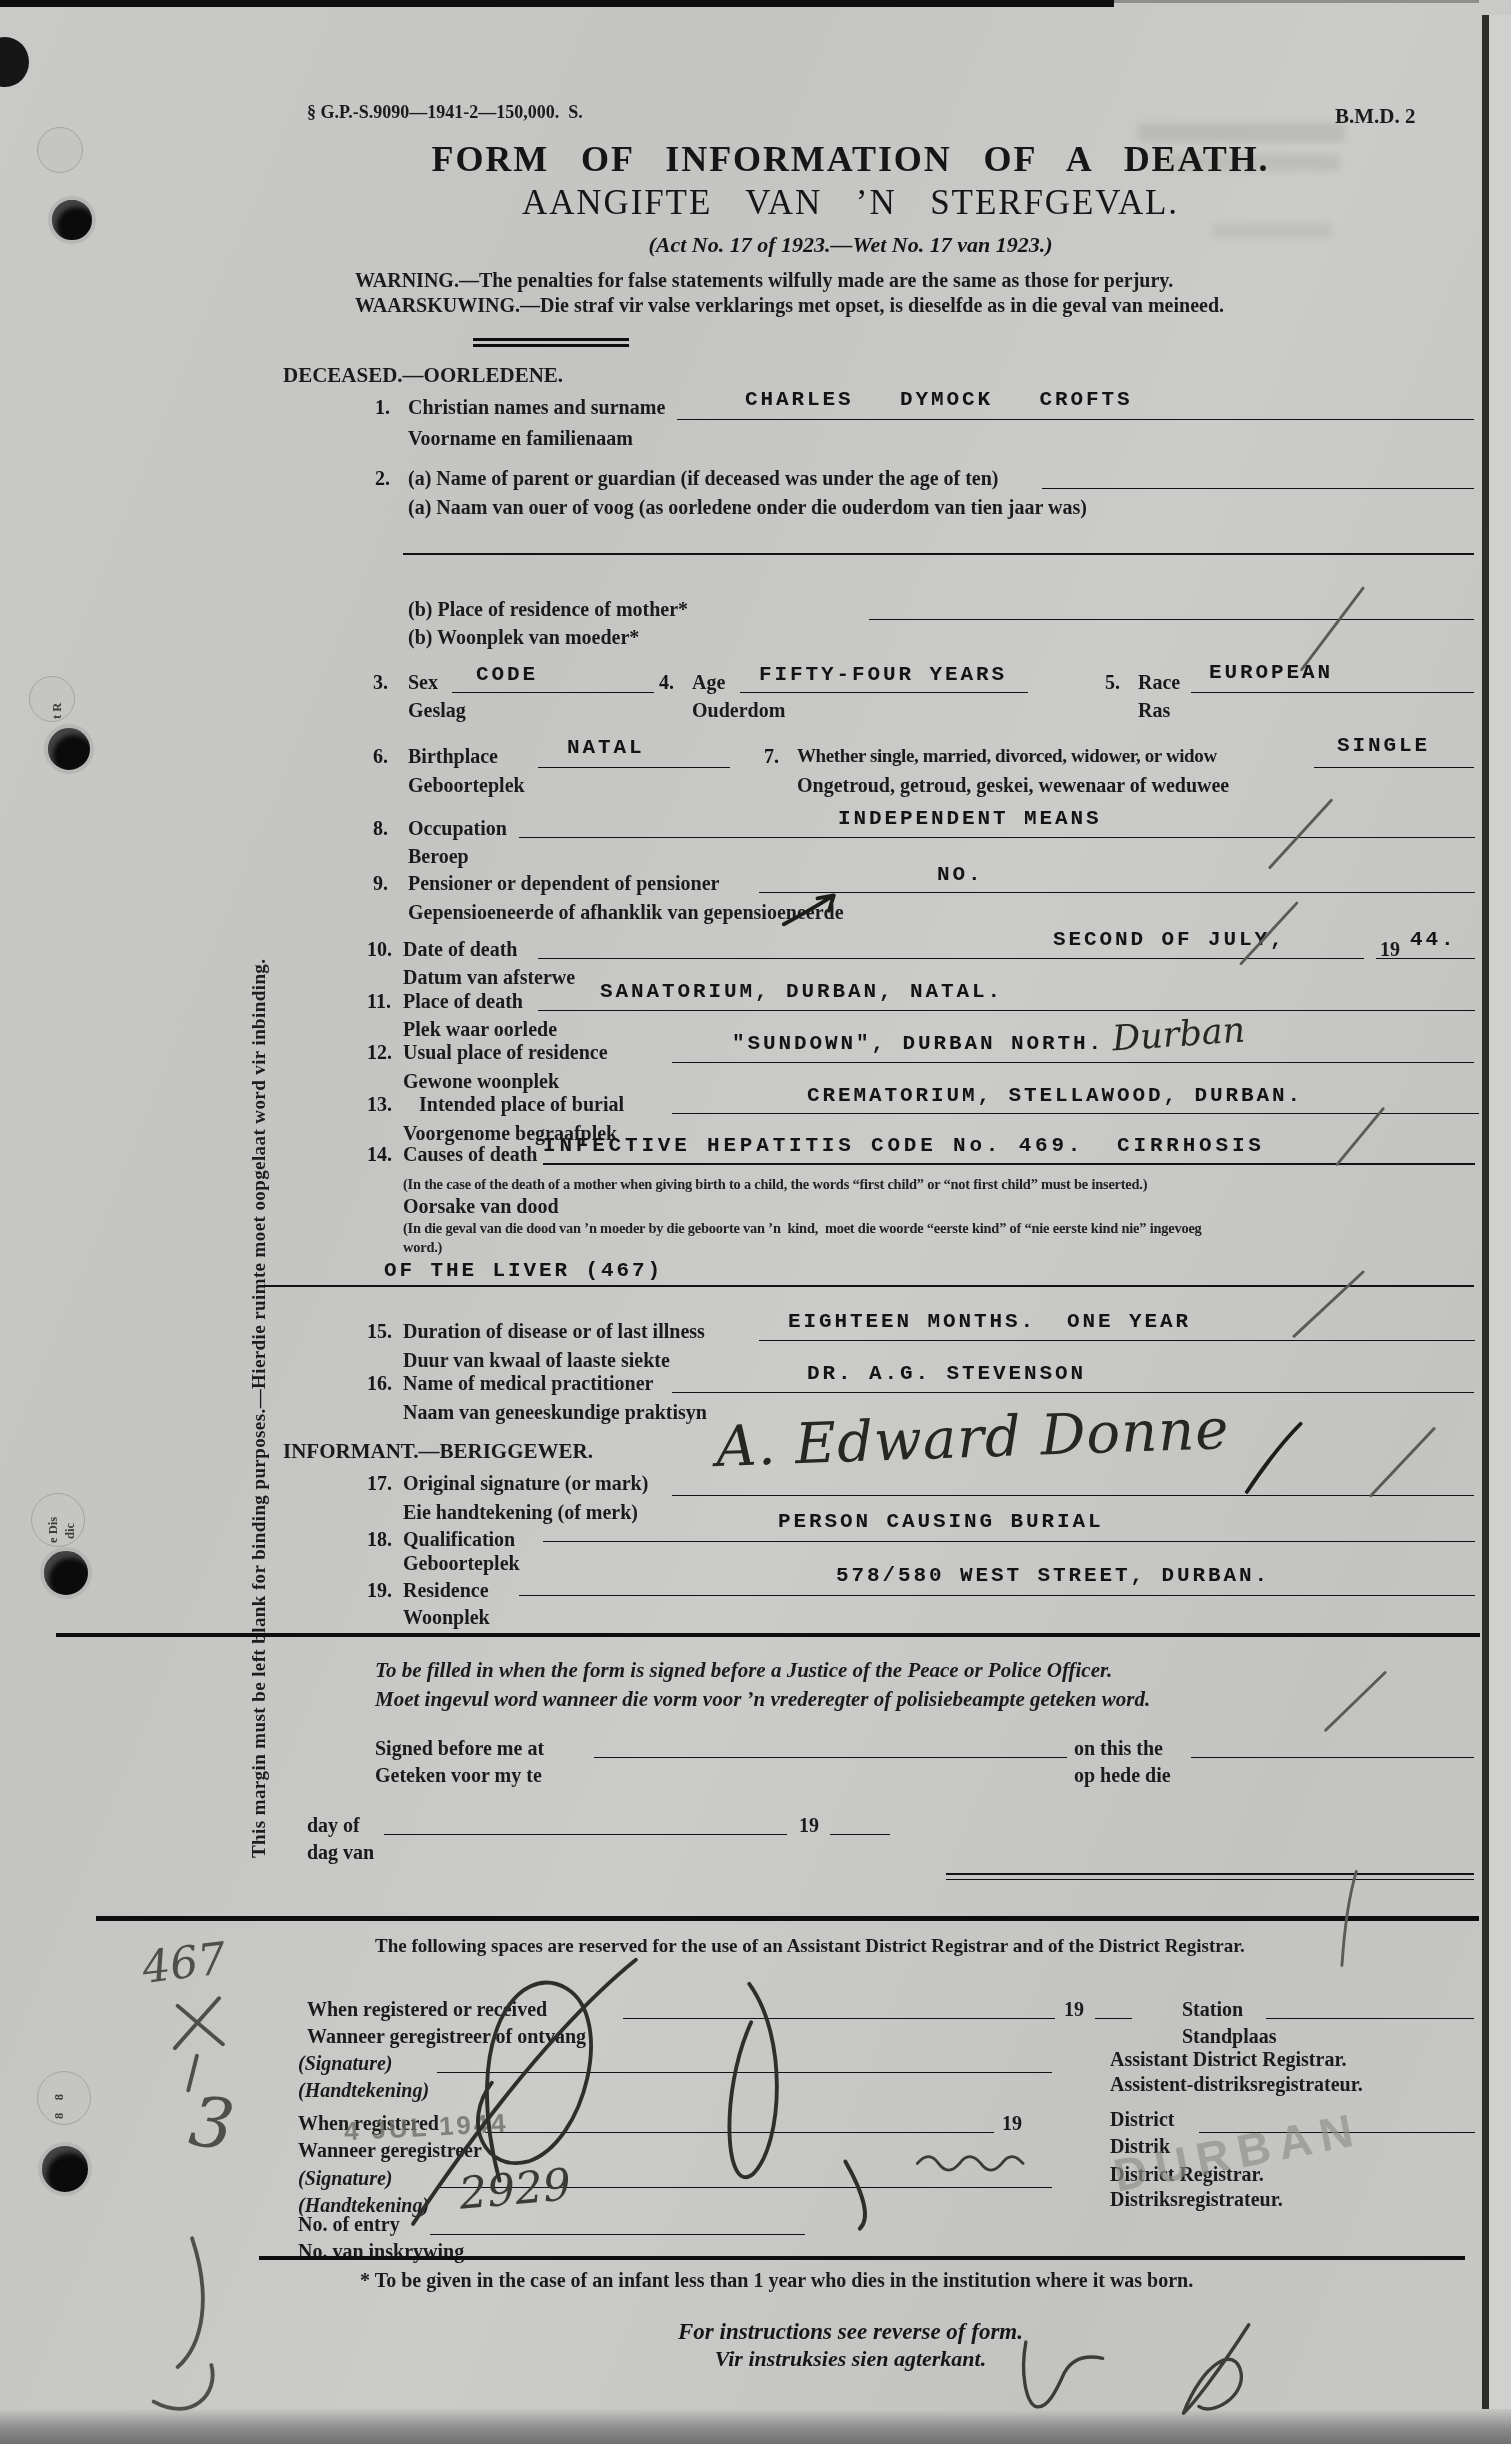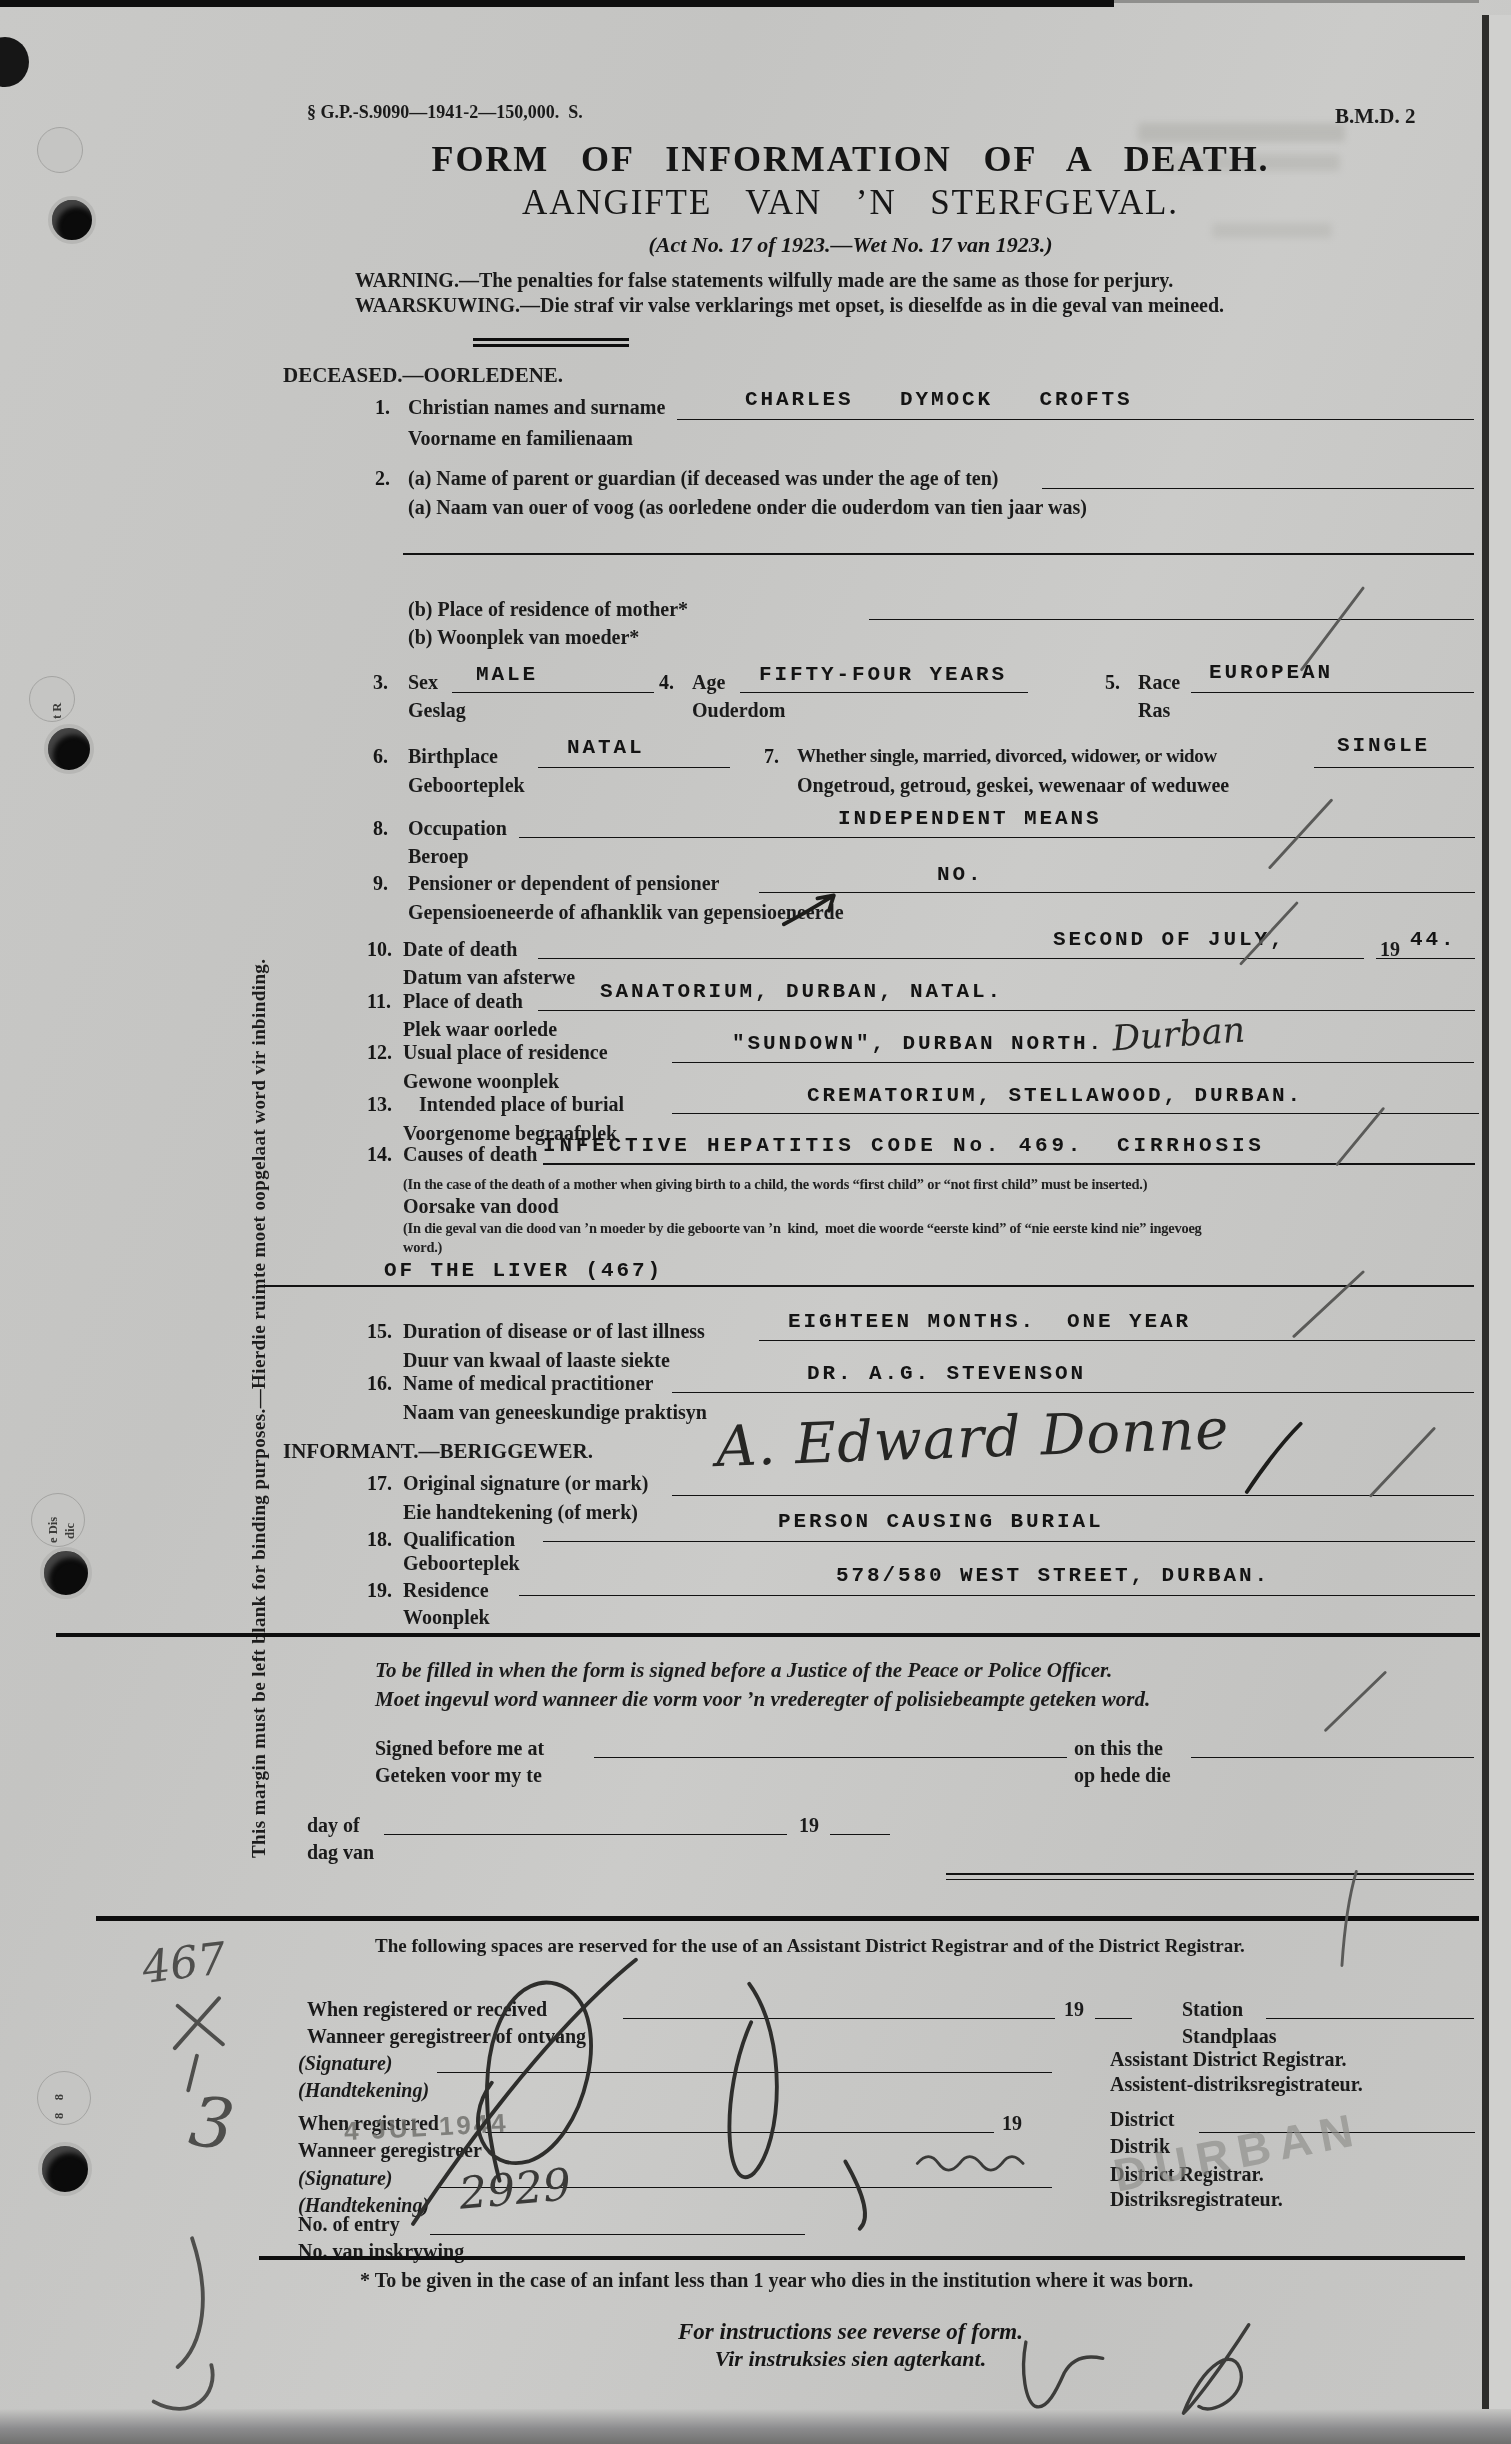--- a/index.html
+++ b/index.html
@@ -84,21 +84,21 @@
   <div class="line" style="left:1042px;top:488px;width:432px;"></div>
   <span class="p lbl" style="left:408px;top:496px;">(a) Naam van ouer of voog (as oorledene onder die ouderdom van tien jaar was)</span>
   <div class="line" style="left:403px;top:553px;width:1071px;border-bottom-width:2.9px;"></div>
 
   <span class="p lbl" style="left:408px;top:598px;">(b) Place of residence of mother*</span>
   <div class="line" style="left:869px;top:619px;width:605px;"></div>
   <span class="p lbl" style="left:408px;top:626px;">(b) Woonplek van moeder*</span>
 
   <span class="p num" style="left:373px;top:671px;">3.</span>
   <span class="p lbl" style="left:408px;top:671px;">Sex</span>
-  <span class="p typed" style="left:476px;top:663px;">MALE</span>
+  <span class="p typed" style="left:476px;top:663px;">CODE</span>
   <div class="line" style="left:452px;top:692px;width:202px;"></div>
   <span class="p lbl" style="left:408px;top:699px;">Geslag</span>
 
   <span class="p num" style="left:659px;top:671px;">4.</span>
   <span class="p lbl" style="left:692px;top:671px;">Age</span>
   <span class="p typed" style="left:759px;top:663px;">FIFTY-FOUR YEARS</span>
   <div class="line" style="left:740px;top:692px;width:288px;"></div>
   <span class="p lbl" style="left:692px;top:699px;">Ouderdom</span>
 
   <span class="p num" style="left:1105px;top:671px;">5.</span>

